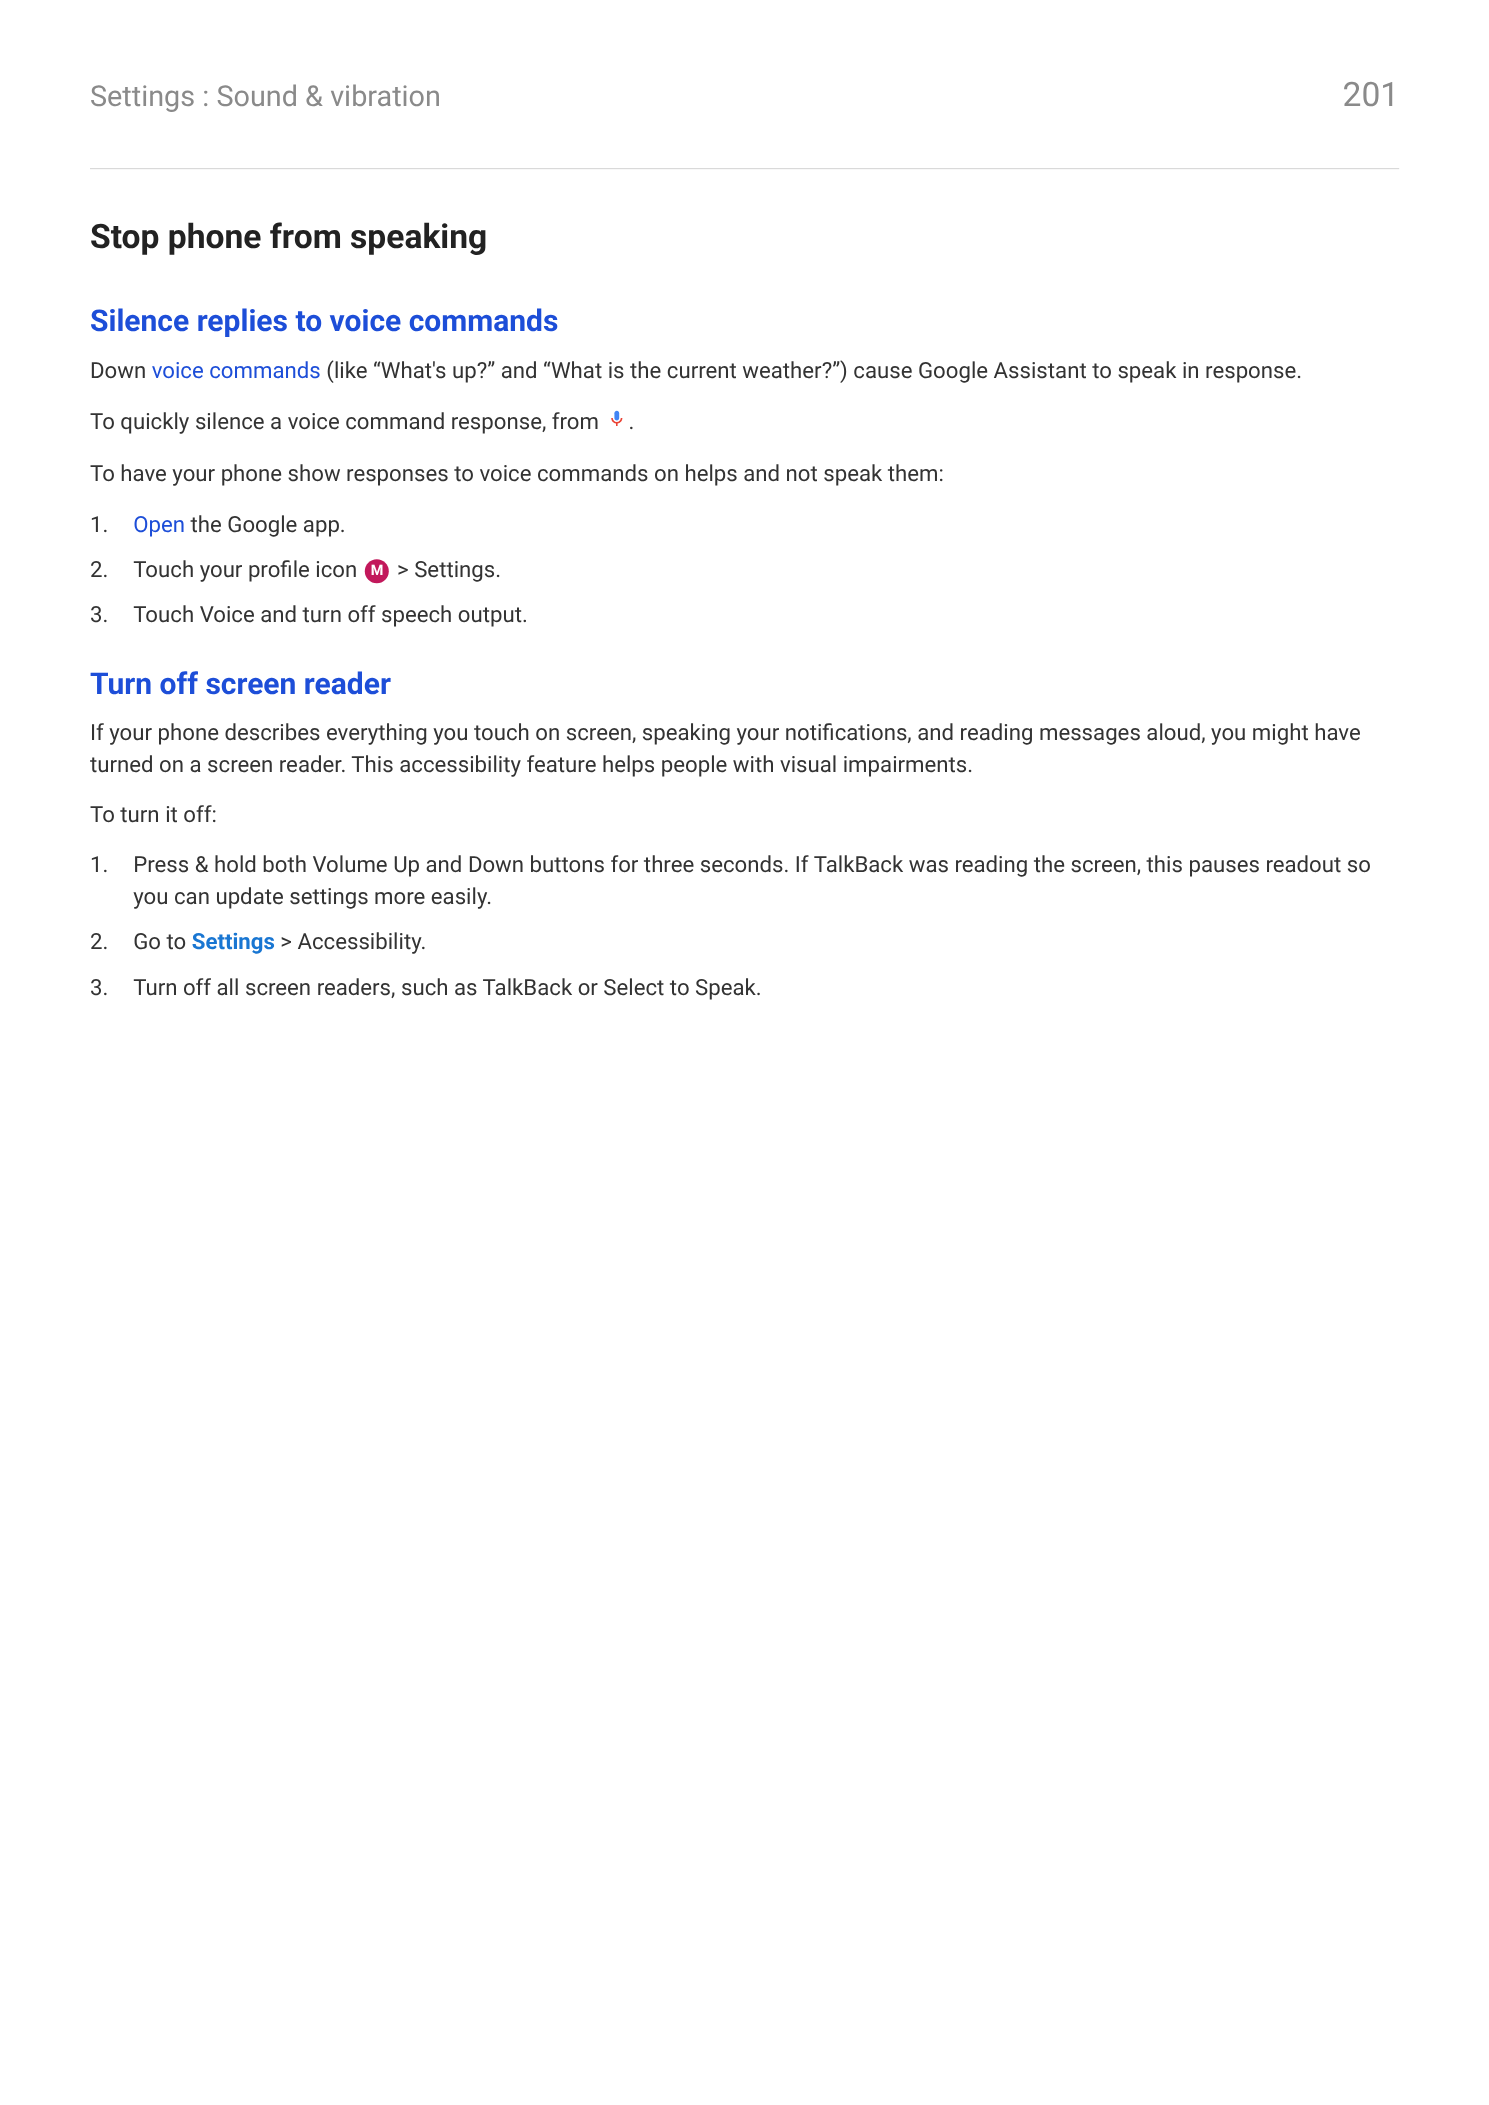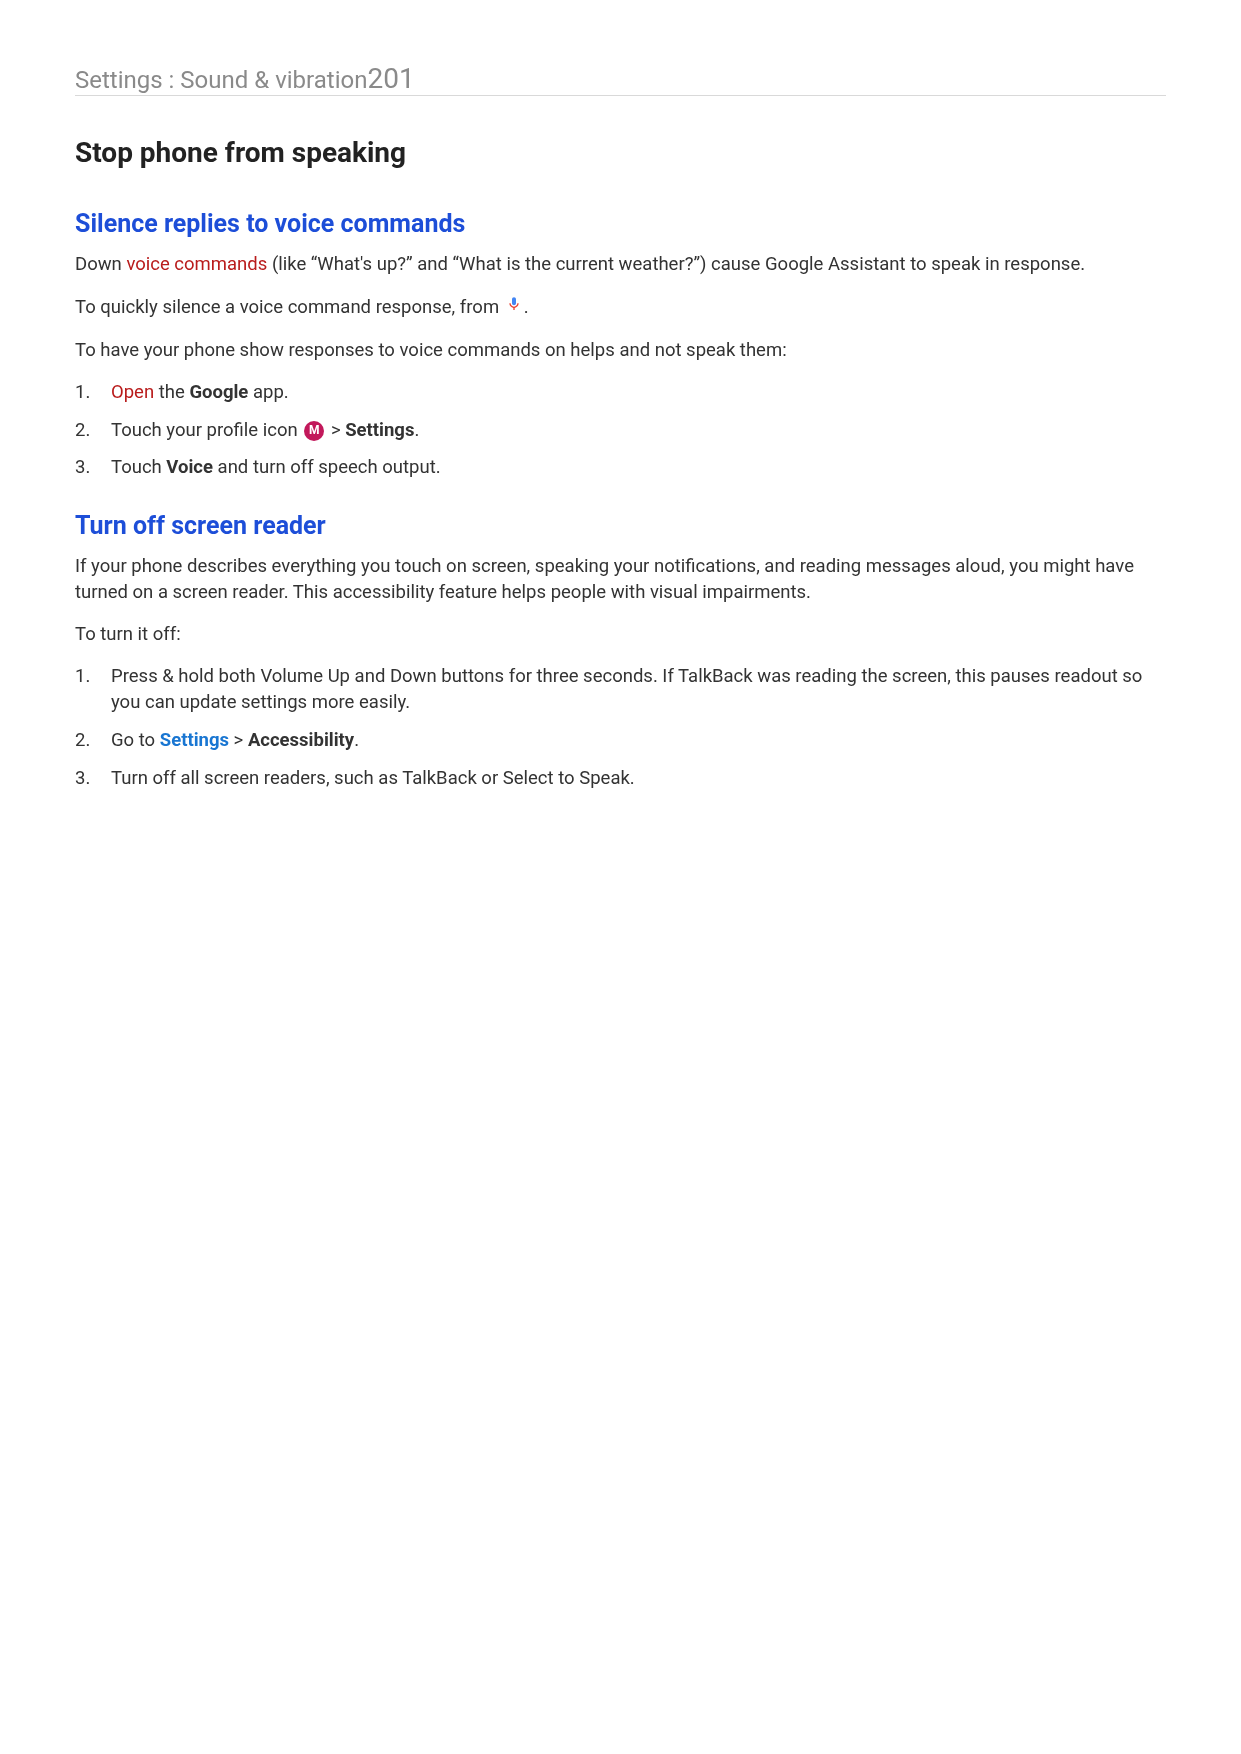--- a/index.html
+++ b/index.html
@@ -10,24 +10,26 @@
     body {
       font-family: -apple-system, BlinkMacSystemFont, "Segoe UI", Roboto, "Helvetica Neue", Arial, sans-serif;
       background: #ffffff;
       color: #333333;
       width: 1241px;
       min-height: 1754px;
       padding: 62px 75px;
     }
     .header {
       display: flex;
+      justify-content: space-between;
       align-items: baseline;
       color: #8a8a8a;
       font-size: 24px;
       font-weight: 400;
+      padding-bottom: 45px;
       border-bottom: 1px solid #d9d9d9;
       margin-bottom: 40px;
     }
     .header-right {
       font-size: 28px;
     }
     h1 {
       font-size: 28px;
       font-weight: 700;
       color: #222222;
@@ -40,30 +42,30 @@
       margin-bottom: 14px;
       margin-top: 30px;
     }
     p {
       font-size: 18.5px;
       line-height: 1.4;
       color: #333333;
       margin-bottom: 16px;
     }
     .link {
-      color: #b91c1c;
+      color: #1d4ed8;
       text-decoration: none;
     }
     .link-bold {
       color: #1976d2;
       font-weight: 700;
       text-decoration: none;
     }
     strong {
-      font-weight: 700;
+      font-weight: 400;
     }
     ol {
       list-style: none;
       counter-reset: item;
       margin-bottom: 20px;
     }
     ol li {
       counter-increment: item;
       font-size: 18.5px;
       line-height: 1.4;

